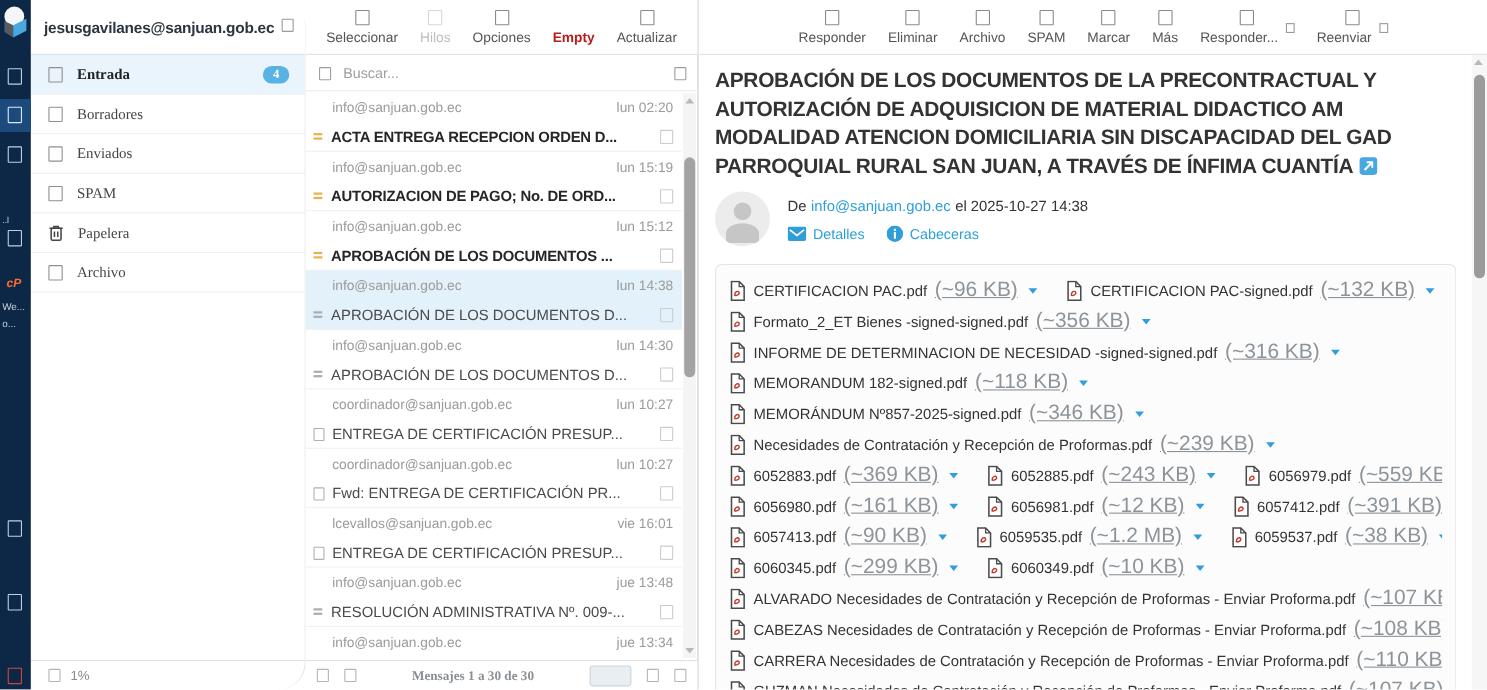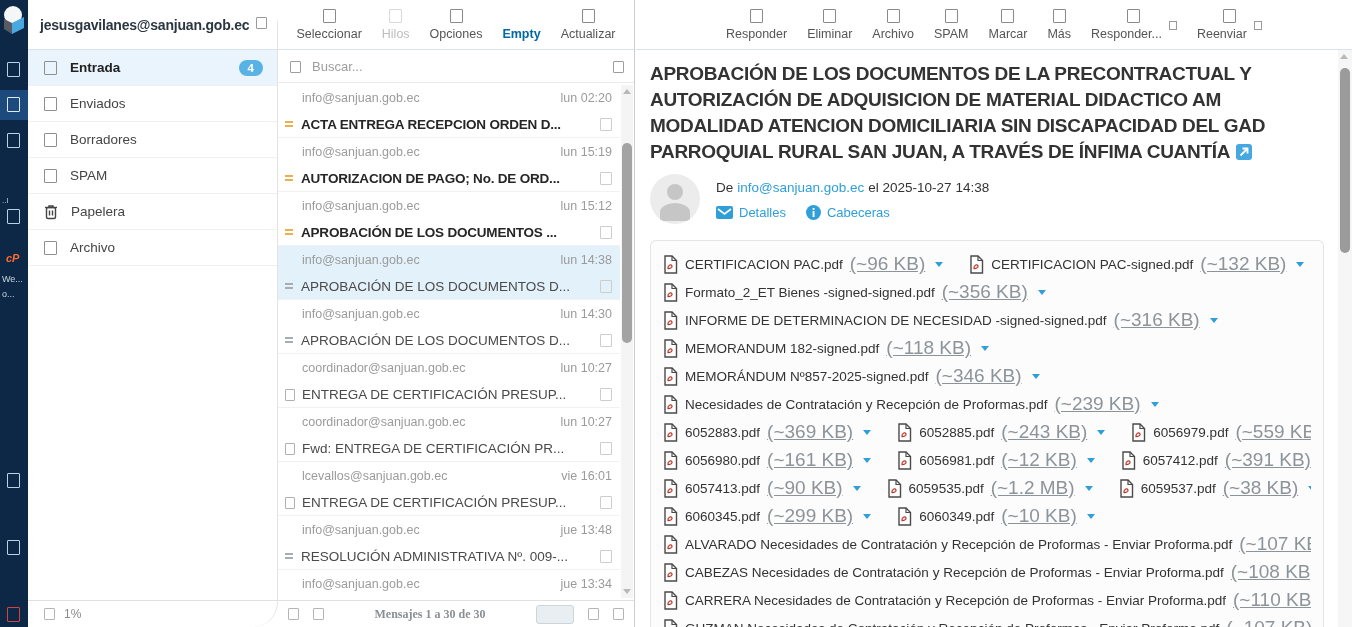--- a/index.html
+++ b/index.html
@@ -22,39 +22,39 @@
 
   
   .pane-header { height:50px; border-bottom:1px solid #d9e3ec; background:#fff; display:flex; align-items:center; }
 
   
   #folder-pane { position:absolute; left:28px; top:0; width:250px; height:627px; background:#fff; border-right:1px solid #e3e3e3;border-radius:25px; }
   .account-row { padding-left:12px; gap:7px; }
   .account-email { font-size:14px; font-weight:bold; color:#2b3640; letter-spacing:-0.2px; }
   .account-caret { width:11px; height:12px; border:1.5px solid #9a9a9a; margin-top:-4px; }
   .folder-list { }
-  .folder-item { height:36px; display:flex; align-items:center; gap:13px; padding-left:16px; border-bottom:1px solid #f0f0f0; cursor:default; }
+  .folder-item { height:36px; display:flex; align-items:center; gap:13px; padding-left:16px; border-bottom:1px solid #f0f0f0; cursor:default;font-family:Liberation Serif, serif; }
   .folder-item .f-label { font-size:13.5px; color:#454545; }
   .folder-item.active { background:#e9f4fc; }
   .folder-item.active .f-label { font-weight:bold; color:#222; }
   .f-icon-box { width:13px; height:14px; border:1.5px solid #8f8f8f; border-radius:1px; flex:none; }
   .f-icon-trash { display:none; flex:none; }
   .folder-item.trash .f-icon-trash { display:inline-block; }
   .f-badge { margin-left:auto; margin-right:14px; background:#58b2e4; color:#fff; font-size:11.5px; font-weight:bold; border-radius:9px; padding:2px 9px; }
   .f-badge:empty { display:none; }
   .quota-row { position:absolute; left:0; right:0; bottom:0; height:27px; border-top:1px solid #e0e0e0; display:flex; align-items:center; gap:9px; padding-left:16px; color:#8a8a8a; font-size:12px; }
   .quota-row .tofu { width:11px; height:12px; border-color:#b5b5b5; }
 
   
   .toolbar { justify-content:center; gap:20px; }
   .tb-item { display:flex; flex-direction:column; align-items:center; gap:4px; color:#555; font-size:12.5px; cursor:default; }
   .tb-icon { width:13px; height:14px; border:1.5px solid #8a8a8a; border-radius:1px; }
   .tb-item.disabled { color:#bdbdbd; }
   .tb-item.disabled .tb-icon { border-color:#d8d8d8; }
-  .tb-item.bold .tb-label { font-weight:bold; color:#0369a1; }
+  .tb-item.bold .tb-label { font-weight:bold; color:#b91c1c; }
   .tb-item.no-icon .tb-icon { visibility:hidden; }
   .tb-label-row { display:flex; align-items:flex-start; }
   .menu-sq { display:none; width:8px; height:9px; border:1px solid #9a9a9a; margin-left:7px; transform:translateY(-6px); }
   .tb-item.has-menu .menu-sq { display:inline-block; }
 
   
   #list-pane { position:absolute; left:278px; top:0; width:357px; height:627px; background:#fff; border-right:1px solid #ccc; }
   .search-row { position:absolute; left:0; right:0; top:51px; height:32px; display:flex; align-items:center; gap:11px; padding:0 10px 0 12px; border-bottom:1px solid #ebebeb; }
   .search-placeholder { color:#9e9e9e; font-size:13px; flex:1; }
   .search-row .tofu { width:11px; height:12px; border-color:#9e9e9e; }
@@ -149,27 +149,27 @@
 
     <div class="folder-item active">
           <span class="f-icon-box"></span>
 
           <span class="f-label">Entrada</span>
           <span class="f-badge">4</span>
         </div>
         <div class="folder-item">
           <span class="f-icon-box"></span>
 
-          <span class="f-label">Enviados</span>
+          <span class="f-label">Borradores</span>
 
         </div>
         <div class="folder-item">
           <span class="f-icon-box"></span>
 
-          <span class="f-label">Borradores</span>
+          <span class="f-label">Enviados</span>
 
         </div>
         <div class="folder-item">
           <span class="f-icon-box"></span>
 
           <span class="f-label">SPAM</span>
 
         </div>
         <div class="folder-item trash">
 

